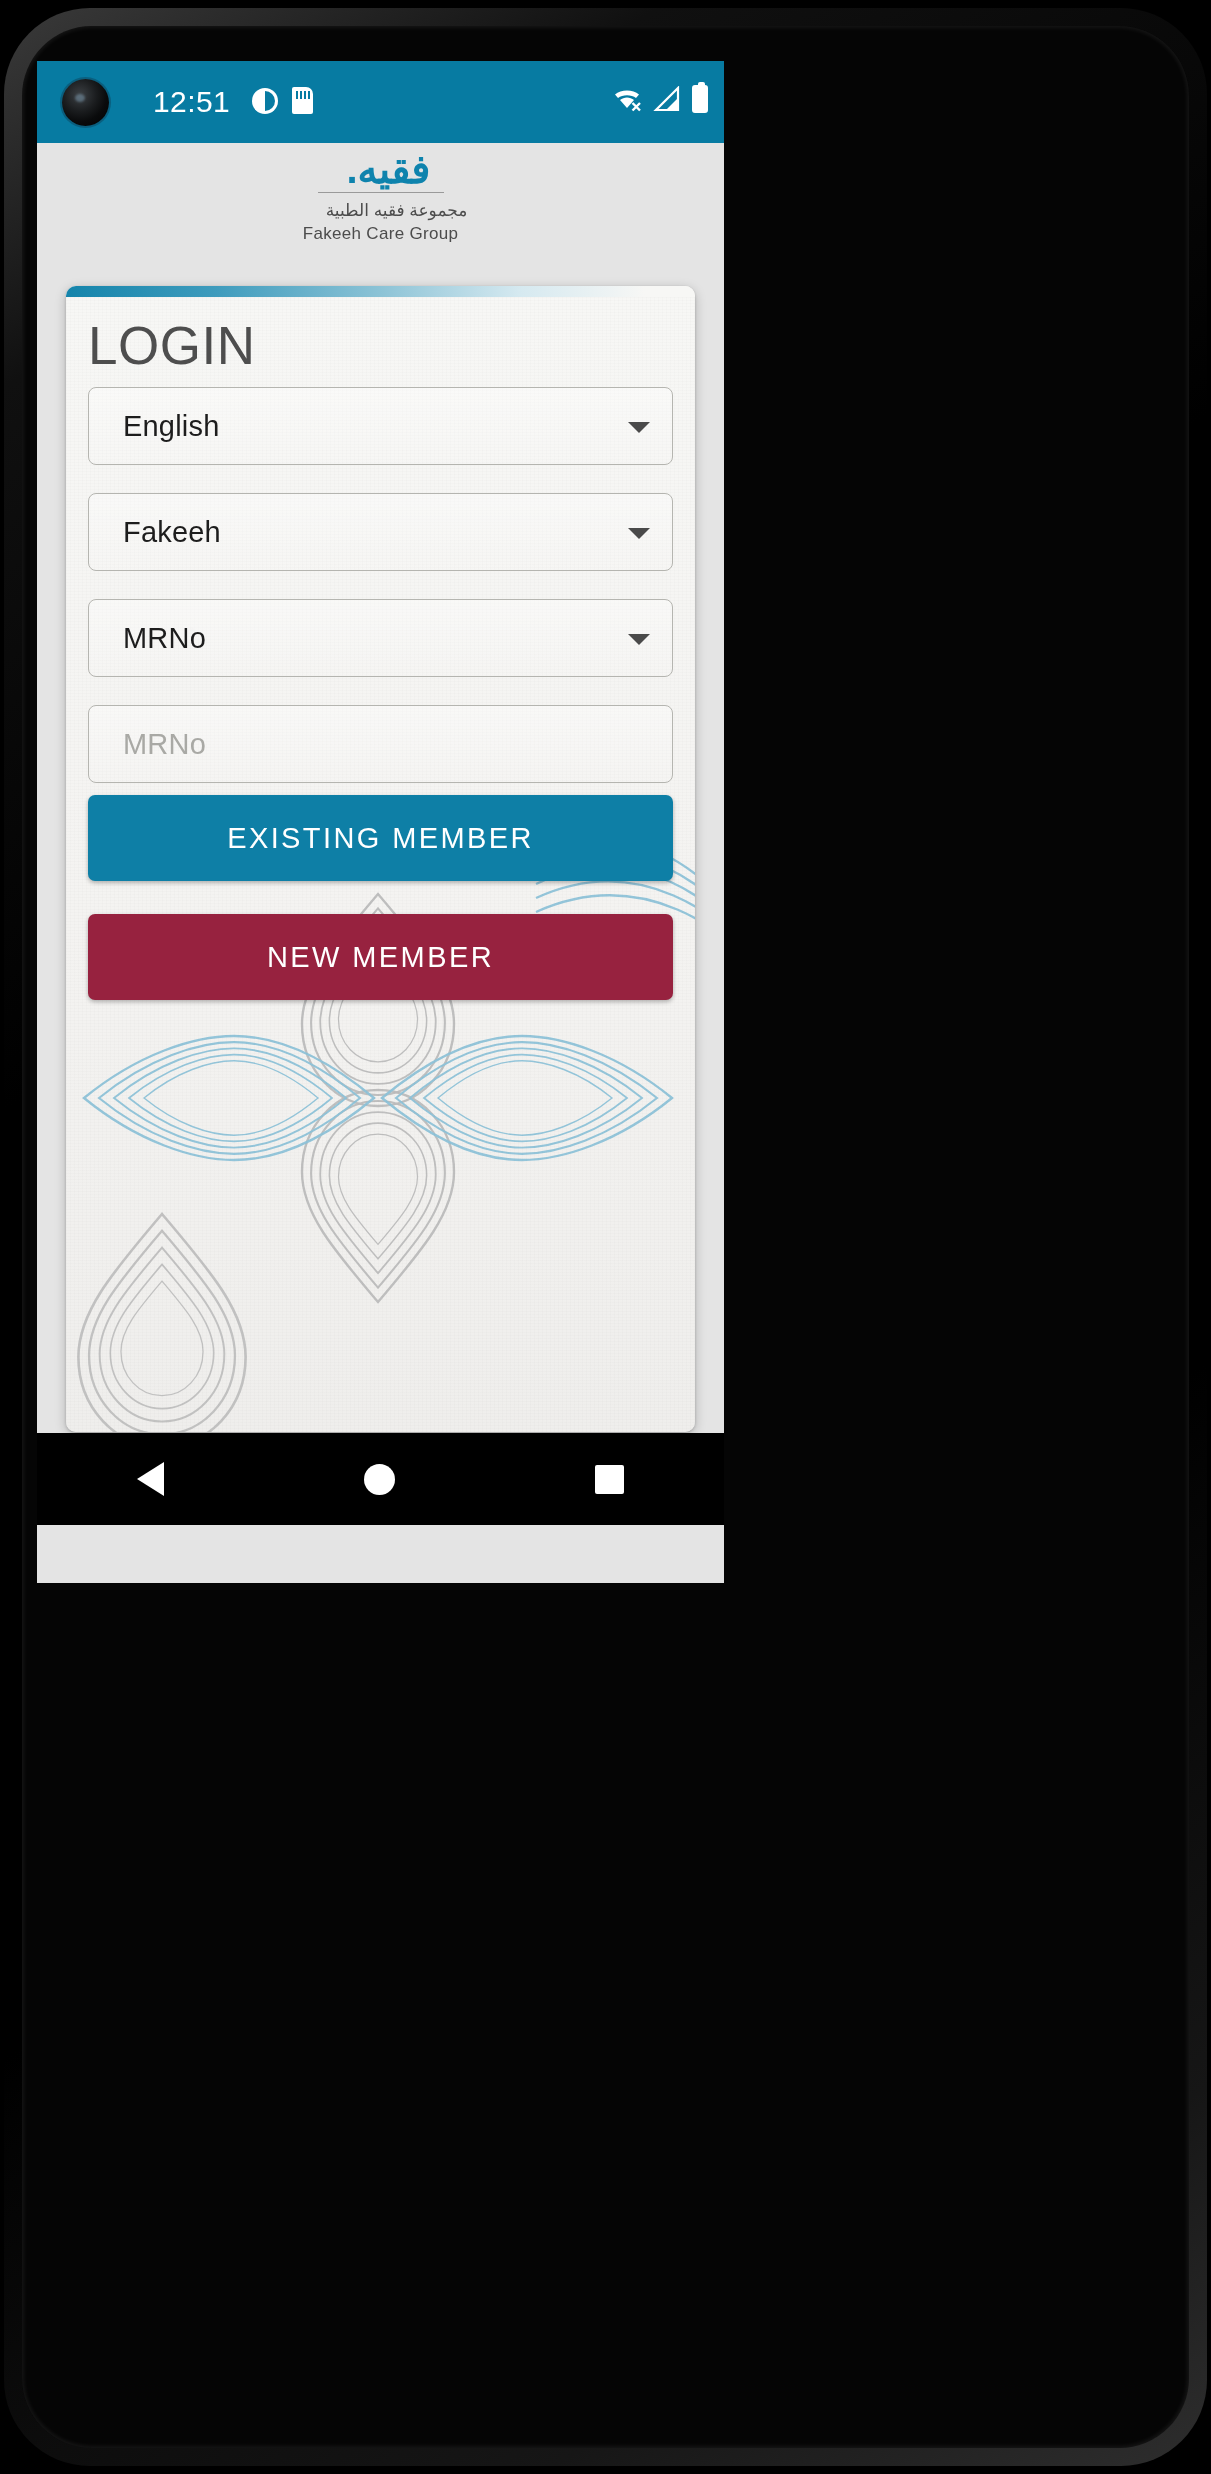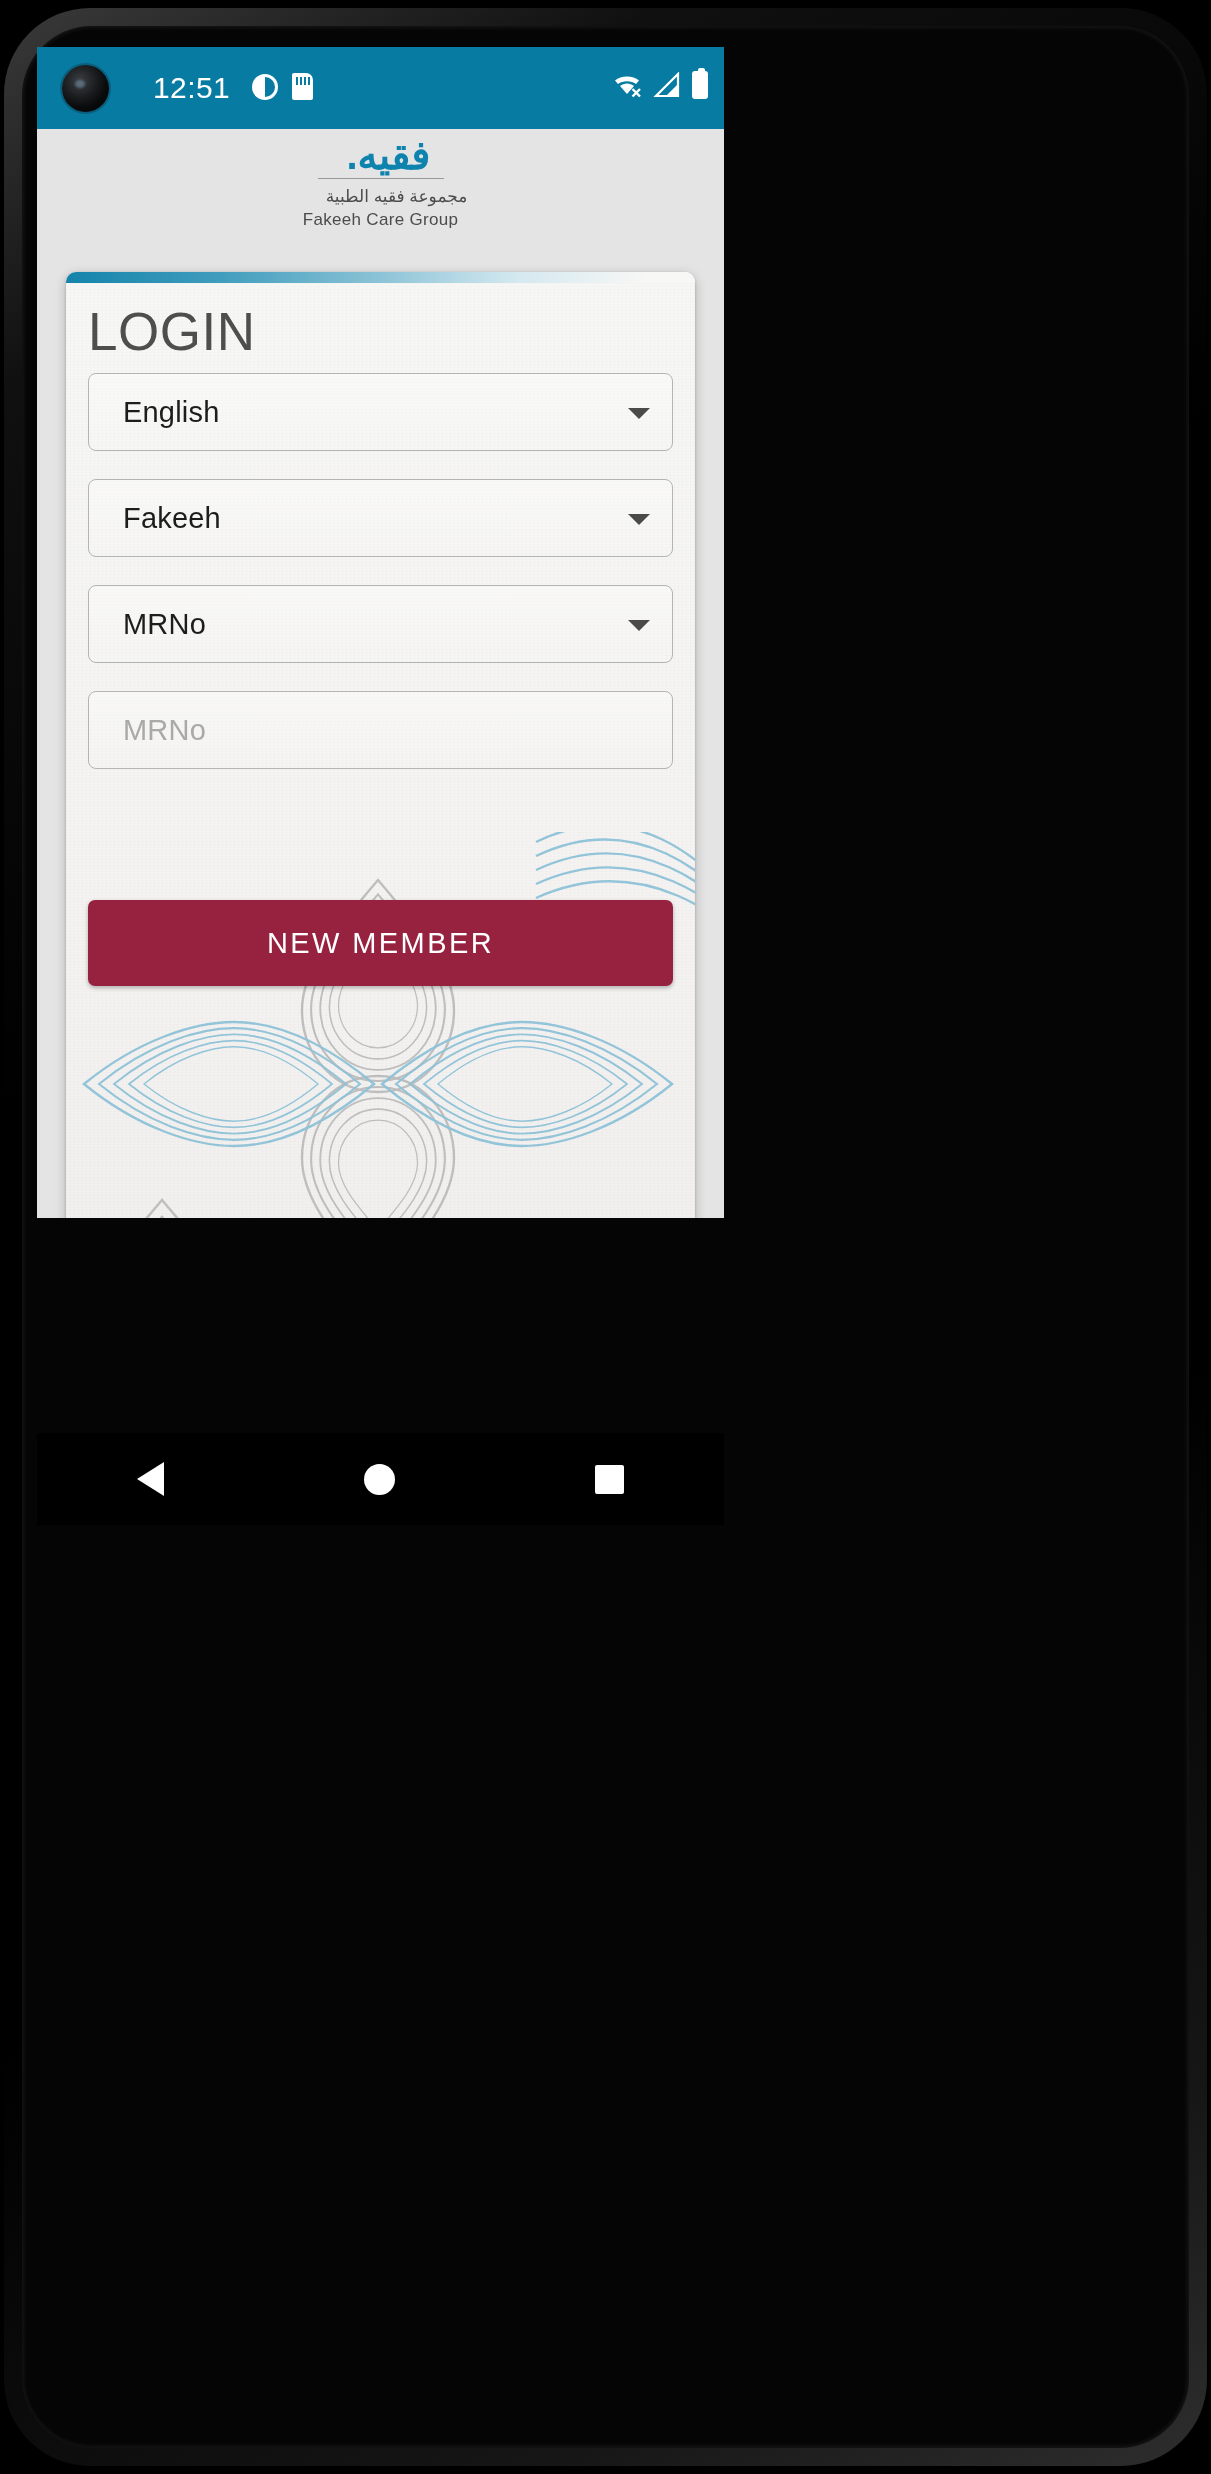--- a/index.html
+++ b/index.html
@@ -36,22 +36,22 @@
   
   #screen {
     position: absolute;
     left: 37px; top: 47px;
     width: 687px; height: 1385px;
     overflow: hidden;
     background: #e4e4e4;
   }
   
   #screen {
-    left: 37px; top: 47px;
-    width: 687px; height: 1171px;
+    left: 37px; top: 61px;
+    width: 687px; height: 1522px;
   }
 
   
   #statusbar {
     position: absolute;
     left: 0; top: 0;
     width: 687px; height: 82px;
     background: #077ba2;
   }
   .punchhole {
@@ -449,20 +449,21 @@
             <span class="field-value">MRNo</span>
             <span class="caret"></span>
           </div>
 
           <div class="field">
             <span class="field-value placeholder">MRNo</span>
           </div>
 
         </div>
 
+        <button class="btn" id="btn-existing">EXISTING MEMBER</button>
         <button class="btn" id="btn-new">NEW MEMBER</button>
 
       </div>
     </div>
   </div>
 
   <div id="navbar">
     <div class="nav-back"></div>
     <div class="nav-home"></div>
     <div class="nav-recents"></div>

